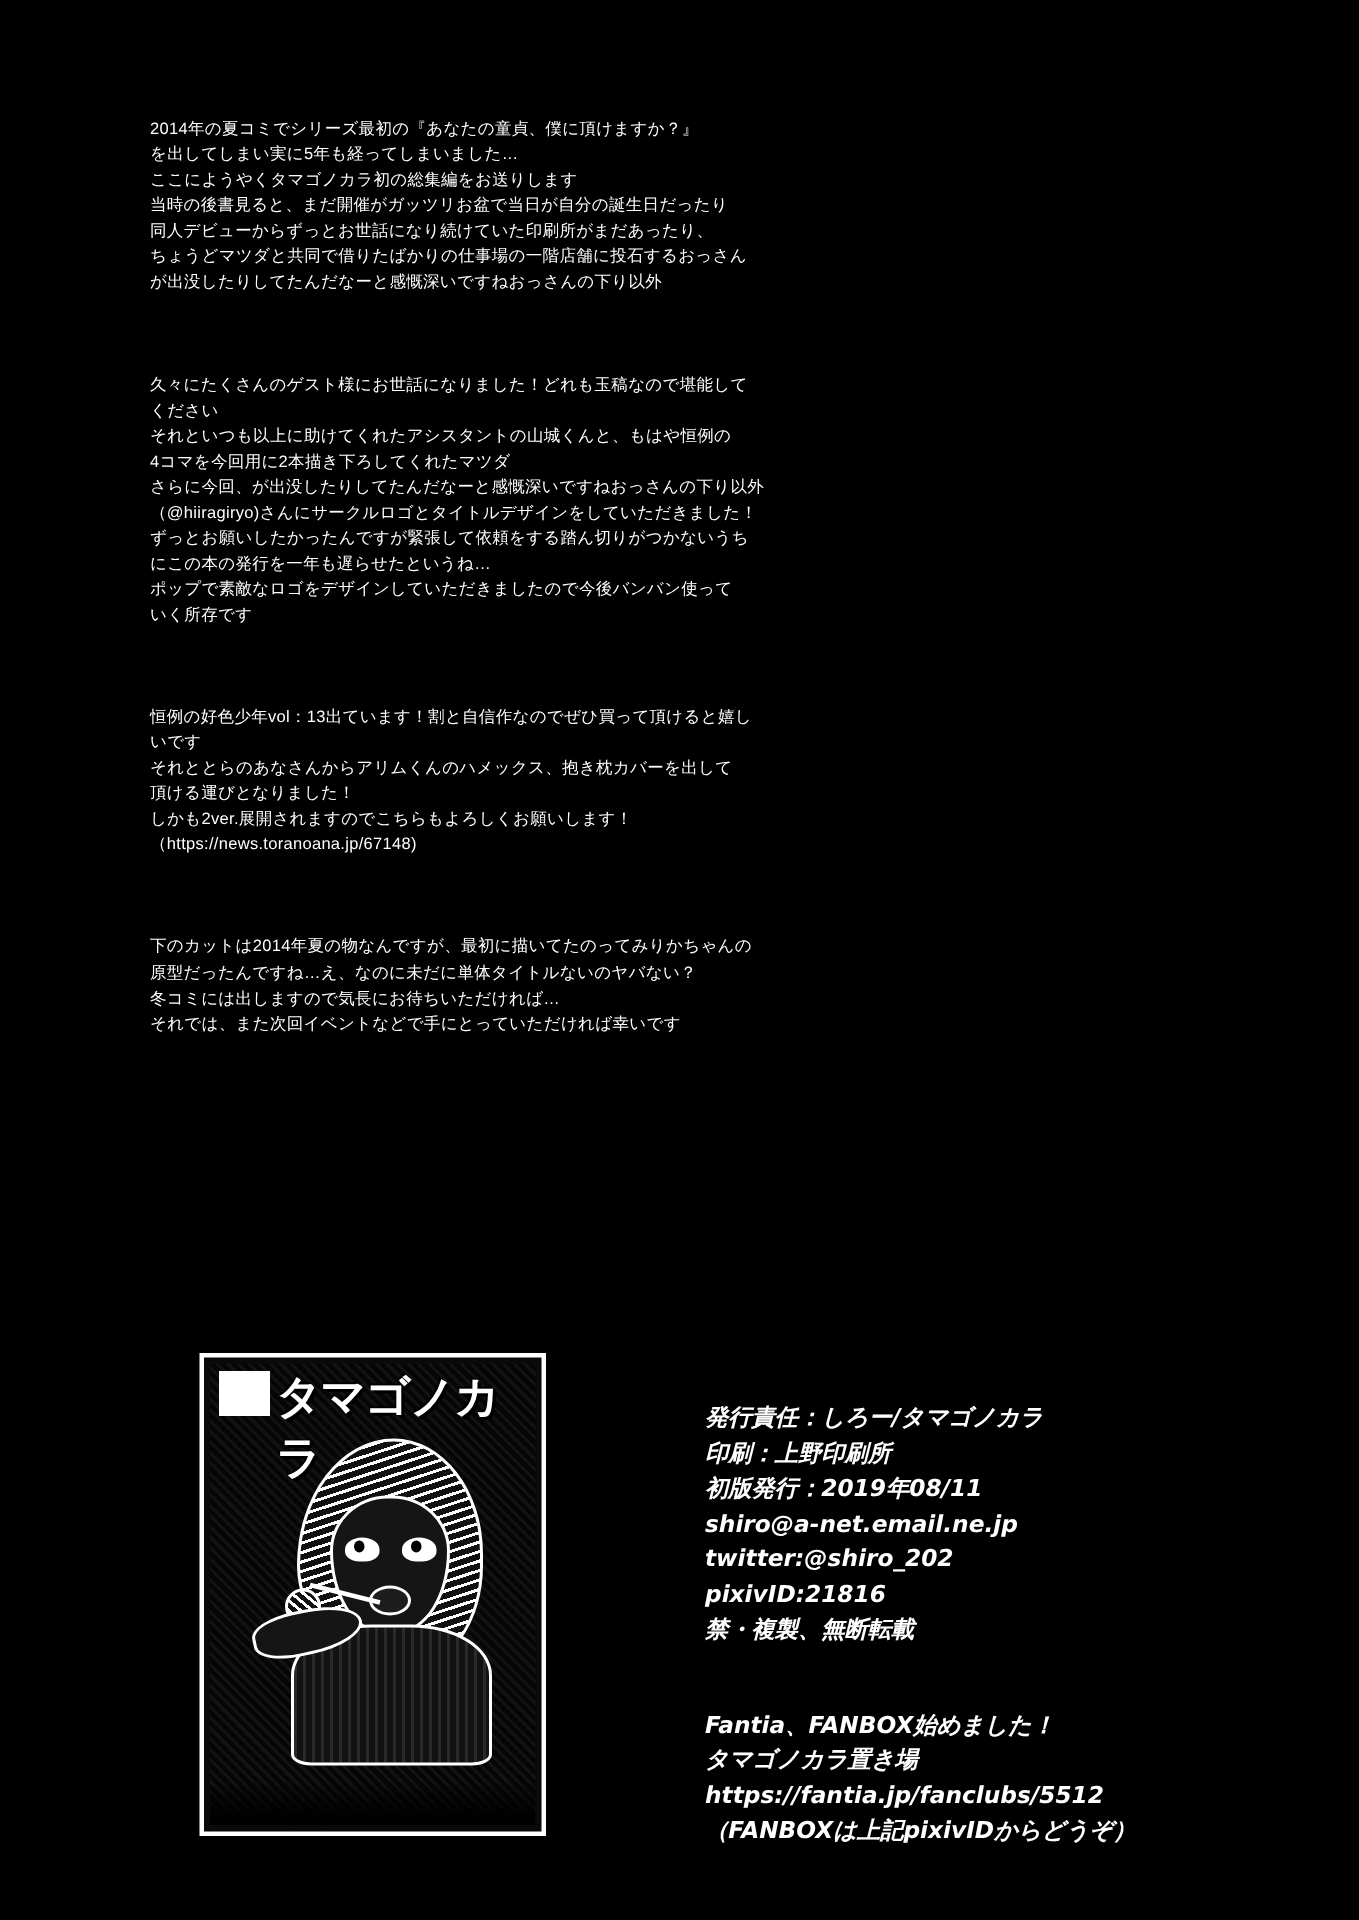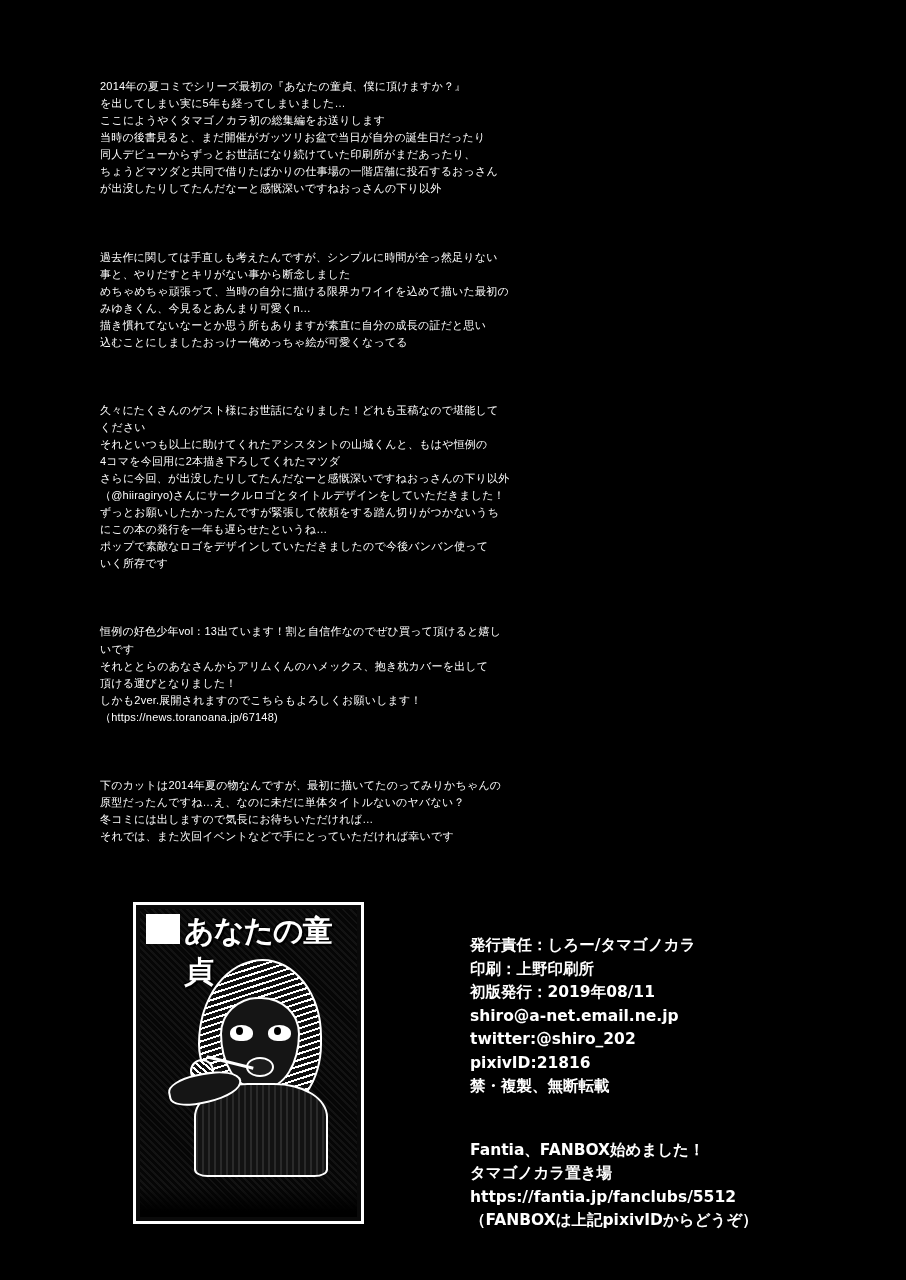--- a/index.html
+++ b/index.html
@@ -181,43 +181,37 @@
   .colophon {
     position: absolute;
     left: 470px;
     top: 934px;
     width: 400px;
     font-size: 15.5px;
     font-weight: bold;
     line-height: 1.52;
     color: #ffffff;
   }
-  .colophon .grp { margin: 0 0 20px 0; white-space: pre-wrap; }
+  .colophon .grp { margin: 0 0 20px 0; white-space: pre-wrap; font-style: italic; }
   .colophon .grp:last-child { margin-bottom: 0; margin-top: 40px; }
   .mono-line { font-family: "DejaVu Sans", "Liberation Sans", sans-serif; }
 </style>
 </head>
 <body>
 
 <div class="page">
 
   <div class="afterword">
     <p class="para">2014年の夏コミでシリーズ最初の『あなたの童貞、僕に頂けますか？』
 を出してしまい実に5年も経ってしまいました…
 ここにようやくタマゴノカラ初の総集編をお送りします
 当時の後書見ると、まだ開催がガッツリお盆で当日が自分の誕生日だったり
 同人デビューからずっとお世話になり続けていた印刷所がまだあったり、
 ちょうどマツダと共同で借りたばかりの仕事場の一階店舗に投石するおっさん
 が出没したりしてたんだなーと感慨深いですねおっさんの下り以外</p>
-    <p class="para">過去作に関しては手直しも考えたんですが、シンプルに時間が全っ然足りない
-事と、やりだすとキリがない事から断念しました
-めちゃめちゃ頑張って、当時の自分に描ける限界カワイイを込めて描いた最初の
-みゆきくん、今見るとあんまり可愛くn…
-描き慣れてないなーとか思う所もありますが素直に自分の成長の証だと思い
-込むことにしましたおっけー俺めっちゃ絵が可愛くなってる</p>
     <p class="para">久々にたくさんのゲスト様にお世話になりました！どれも玉稿なので堪能して
 ください
 それといつも以上に助けてくれたアシスタントの山城くんと、もはや恒例の
 4コマを今回用に2本描き下ろしてくれたマツダ
 さらに今回、が出没したりしてたんだなーと感慨深いですねおっさんの下り以外
 （@hiiragiryo)さんにサークルロゴとタイトルデザインをしていただきました！
 ずっとお願いしたかったんですが緊張して依頼をする踏ん切りがつかないうち
 にこの本の発行を一年も遅らせたというね…
 ポップで素敵なロゴをデザインしていただきましたので今後バンバン使って
 いく所存です</p>
@@ -229,21 +223,21 @@
 （https://news.toranoana.jp/67148)</p>
     <p class="para">下のカットは2014年夏の物なんですが、最初に描いてたのってみりかちゃんの
 原型だったんですね…え、なのに未だに単体タイトルないのヤバない？
 冬コミには出しますので気長にお待ちいただければ…
 それでは、また次回イベントなどで手にとっていただければ幸いです</p>
   </div>
 
   <div class="illus">
     <div class="illus-inner">
       <div class="logo-box"></div>
-      <div class="logo-text">あなたの童貞</div>
+      <div class="logo-text">タマゴノカラ</div>
 
       <div class="figure">
         <div class="f-hair"></div>
         <div class="f-face"></div>
         <div class="f-eye left"></div>
         <div class="f-eye right"></div>
         <div class="f-pupil left"></div>
         <div class="f-pupil right"></div>
         <div class="f-mouth"></div>
         <div class="f-lolli-stick"></div>

